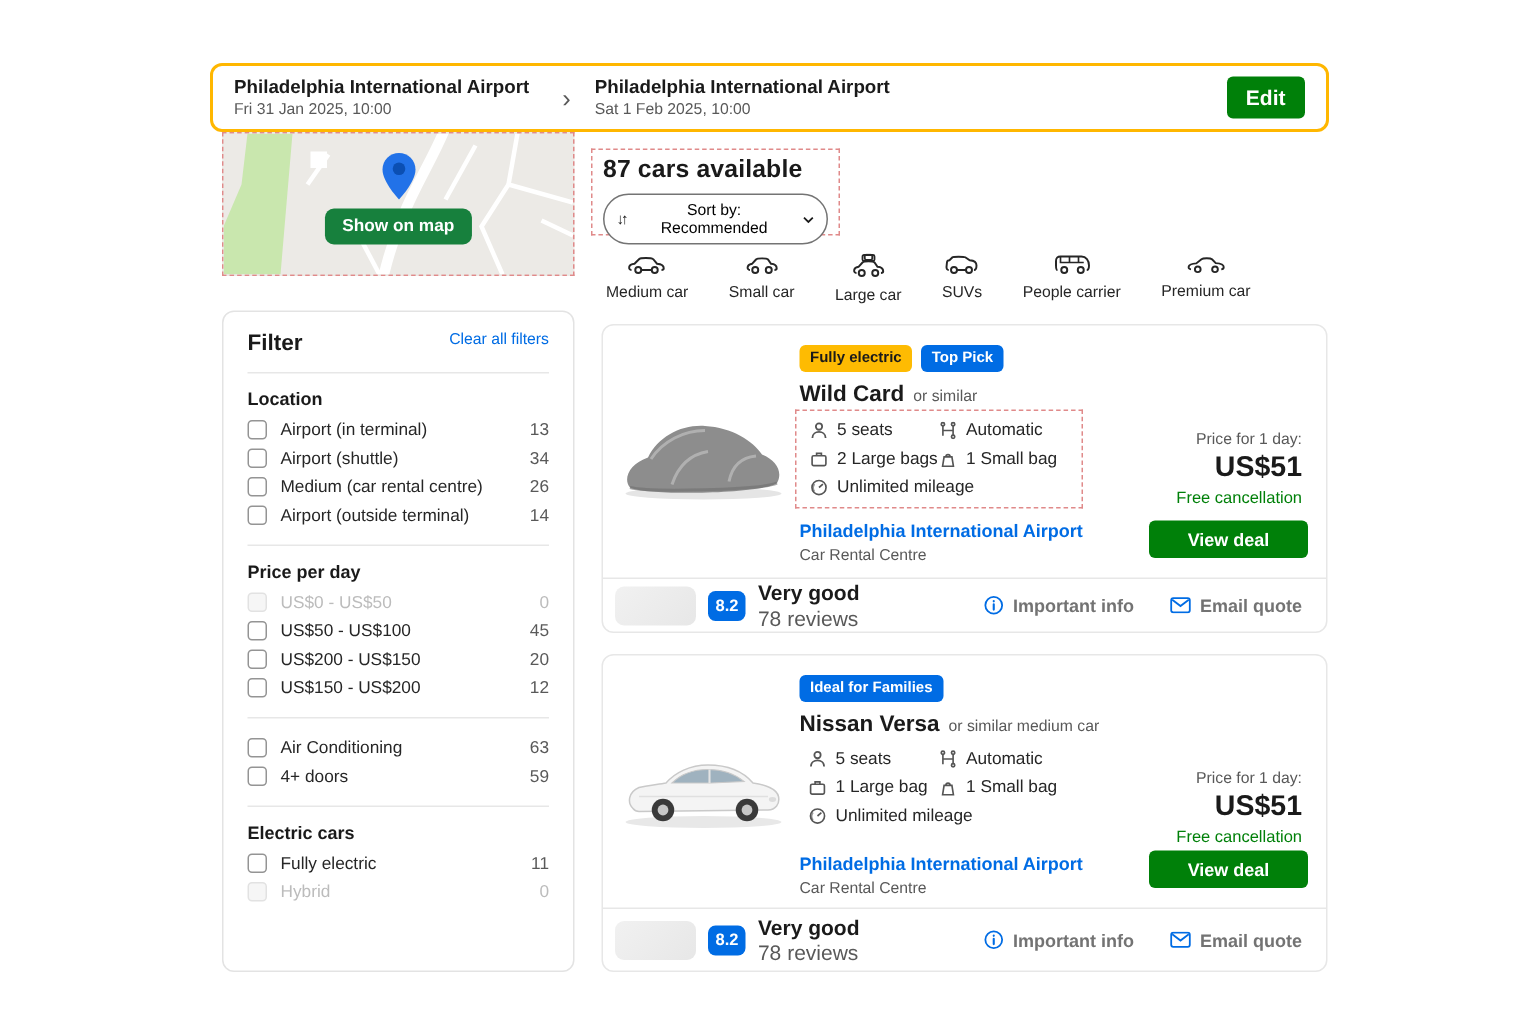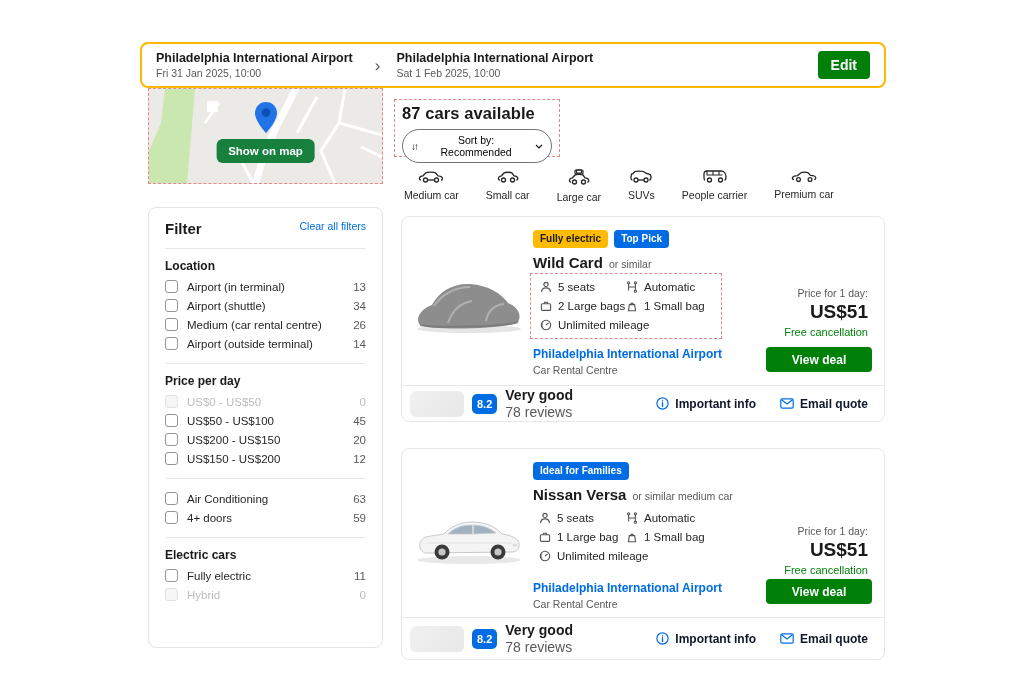--- a/index.html
+++ b/index.html
@@ -49,21 +49,21 @@
   .frow { display:flex; align-items:center; height:19px; cursor:pointer; }
   .cbx { width:13px; height:13px; border:1.4px solid #949494; border-radius:3px; background:#fff; flex:none; }
   .frow .flabel { font-size:11.5px; color:#262626; margin-left:9px; }
   .frow .fcount { font-size:11.5px; color:#595959; margin-left:auto; }
   .frow.disabled .flabel, .frow.disabled .fcount { color:#bcbcbc; }
   .frow.disabled .cbx { border-color:#e2e2e2; background:#f6f6f6; }
 
   
   .card { border:1px solid #e7e7e7; border-radius:8px; background:#fff; }
   .card1 { left:401px; top:216px; width:484px; height:206px; }
-  .card2 { left:401px; top:448px; width:484px; height:212px; }
+  .card2 { left:401px; top:436px; width:484px; height:212px; }
   .badges { left:131px; top:13px; display:flex; gap:6px; }
   .badge { font-size:10px; font-weight:700; padding:3px 7px; border-radius:4px; line-height:1.2; }
   .badge.yellow { background:#febb02; color:#1a1a1a; }
   .badge.blue { background:#006ce4; color:#fff; }
   .title-row { left:131px; top:37px; display:flex; align-items:baseline; }
   .car-title { font-size:15px; font-weight:800; }
   .car-subtitle { font-size:10.5px; color:#595959; margin-left:6px; }
   .car-img { left:10px; top:58px; width:114px; height:60px; }
   .spec-box { left:128px; top:56px; width:192px; padding:7px 9px;
     display:grid; grid-template-columns:1fr 1fr; row-gap:7px; }
@@ -83,21 +83,21 @@
   .card-div { left:0; right:0; top:168px; border:none; border-top:1px solid #e7e7e7; }
   .card-footer { left:0; right:0; top:169px; bottom:0; display:flex; align-items:center; padding:0 16px 0 8px; }
   .logo-blur { width:54px; height:26px; border-radius:6px;
     background:linear-gradient(135deg,#f1f1f1,#e7e7e7); }
   .score-badge { margin-left:8px; background:#006ce4; color:#fff; font-size:11px; font-weight:700;
     border-radius:5px; padding:4px 5px; }
   .rating-text { margin-left:8px; }
   .rating-label { font-size:14px; font-weight:700; }
   .rating-reviews { font-size:14px; color:#595959; margin-top:1px; }
   .foot-links { margin-left:auto; display:flex; gap:24px; }
-  .foot-link { display:flex; align-items:center; gap:6px; color:#0f172a; font-size:12px; font-weight:600; cursor:pointer; }
+  .foot-link { display:flex; align-items:center; gap:6px; color:#737373; font-size:12px; font-weight:600; cursor:pointer; }
 </style>
 </head>
 <body>
 
 <div id="page">
 
   <div class="abs topbar">
     <div class="loc-block">
       <div class="loc-title">Philadelphia International Airport</div>
       <div class="loc-date">Fri 31 Jan 2025, 10:00</div>

